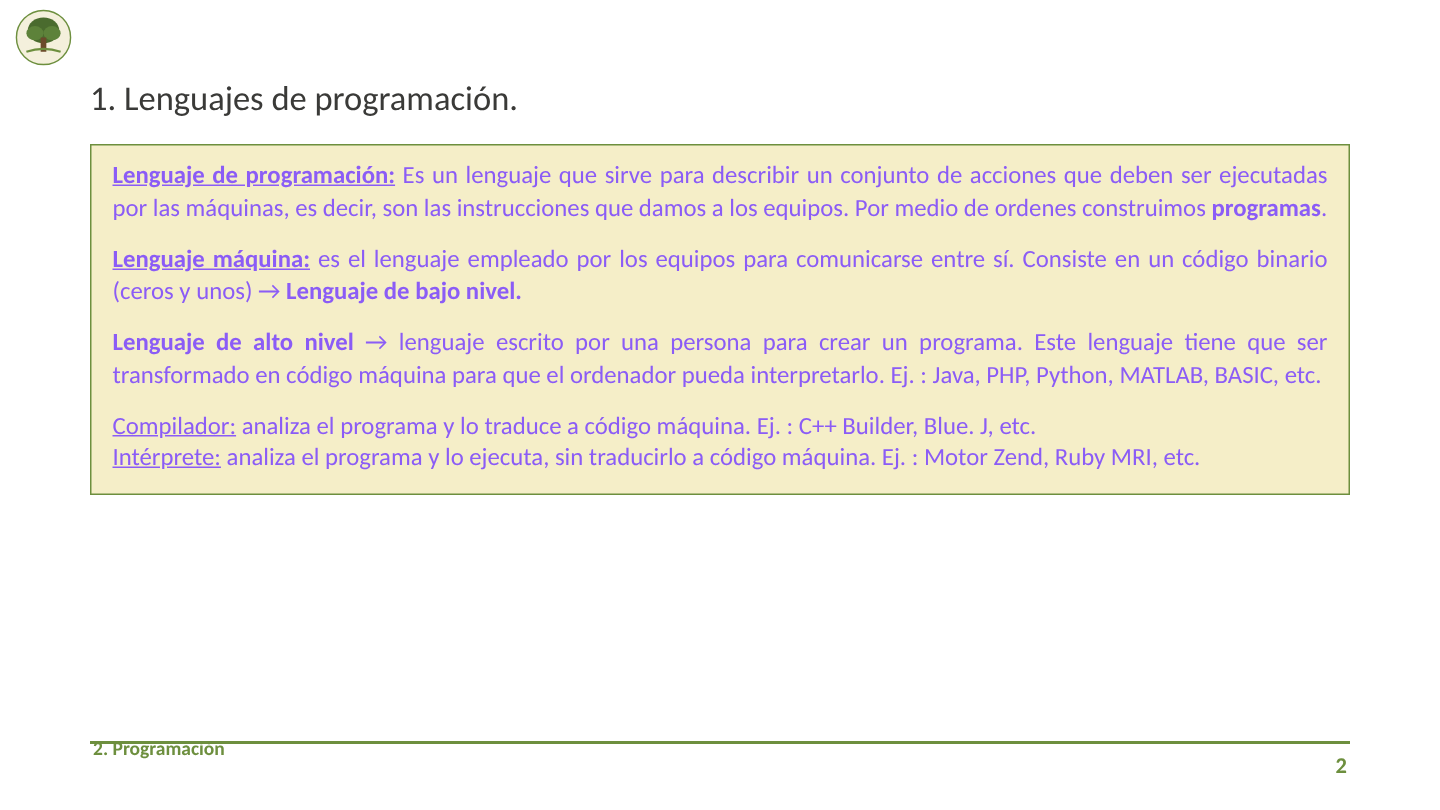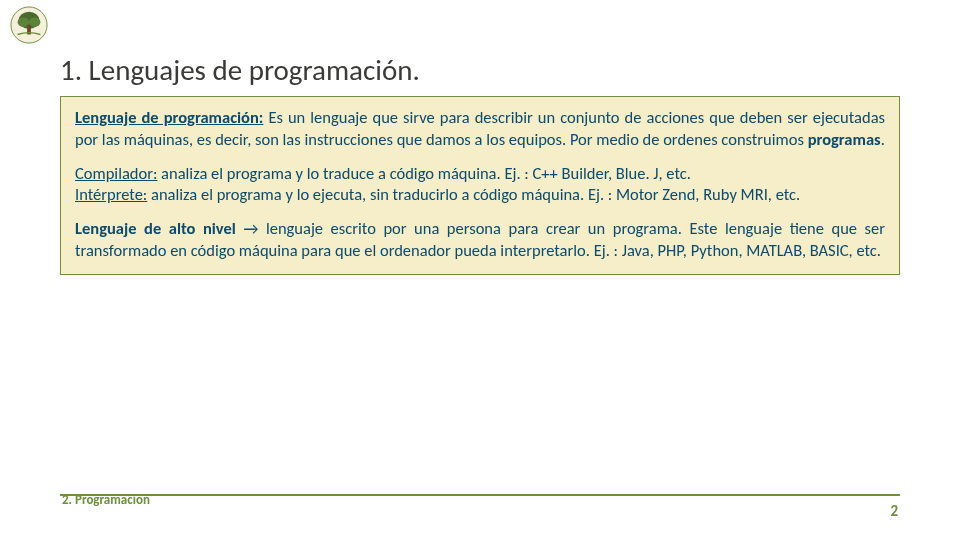--- a/index.html
+++ b/index.html
@@ -17,37 +17,37 @@
     top: 6px;
     left: 10px;
     width: 38px;
     height: 38px;
   }
   .logo svg { width: 100%; height: 100%; }
   .title {
     position: absolute;
     top: 52px;
     left: 60px;
-    font-size: 29px;
+    font-size: 23px;
     font-weight: 400;
     color: #3a3a38;
   }
   .content-box {
     position: absolute;
     top: 96px;
     left: 60px;
     width: 840px;
     background: #f5eec8;
     border: 1px solid #6d8f3e;
     padding: 10px 14px 12px 14px;
   }
   .para {
     font-size: 16.5px;
     line-height: 1.32;
-    color: #0c4a6e;
+    color: #8b5cf6;
     margin-bottom: 12px;
     text-align: justify;
   }
   .para:last-child { margin-bottom: 0; }
   .u { text-decoration: underline; }
   .b { font-weight: 700; }
   .footer-line {
     position: absolute;
     left: 60px;
     bottom: 44px;
@@ -87,27 +87,30 @@
 </div>
 
 <h1 class="title">1. Lenguajes de programación.</h1>
 
 <div class="content-box">
 
   <p class="para">
     <span class="u b">Lenguaje de programación:</span><span> Es un lenguaje que sirve para describir un conjunto de acciones que deben ser ejecutadas por las máquinas, es decir, son las instrucciones que damos a los equipos. Por medio de ordenes construimos </span><span class="b">programas</span><span>.</span>
   </p>
 
+  <p class="para">
+    <span class="u b">Lenguaje máquina:</span><span> es el lenguaje empleado por los equipos para comunicarse entre sí. Consiste en un código binario (ceros y unos) → </span><span class="b">Lenguaje de bajo nivel.</span>
+  </p>
+
+  <p class="para">
+    <span class="b">Lenguaje de alto nivel</span><span> → lenguaje escrito por una persona para crear un programa. Este lenguaje tiene que ser transformado en código máquina para que el ordenador pueda interpretarlo. Ej. : Java, PHP, Python, MATLAB, BASIC, etc.</span>
+  </p>
 
   <p class="para">
     <span class="u">Compilador:</span><span> analiza el programa y lo traduce a código máquina. Ej. : C++ Builder, Blue. J, etc.</span><br>
     <span class="u">Intérprete:</span><span> analiza el programa y lo ejecuta, sin traducirlo a código máquina. Ej. : Motor Zend, Ruby MRI, etc.</span>
-  </p>
-
-  <p class="para">
-    <span class="b">Lenguaje de alto nivel</span><span> → lenguaje escrito por una persona para crear un programa. Este lenguaje tiene que ser transformado en código máquina para que el ordenador pueda interpretarlo. Ej. : Java, PHP, Python, MATLAB, BASIC, etc.</span>
   </p>
 
 </div>
 
 <div class="footer-line"></div>
 <div class="footer-left">2. Programación</div>
 <div class="footer-right">2</div>
 
 </body></html>

